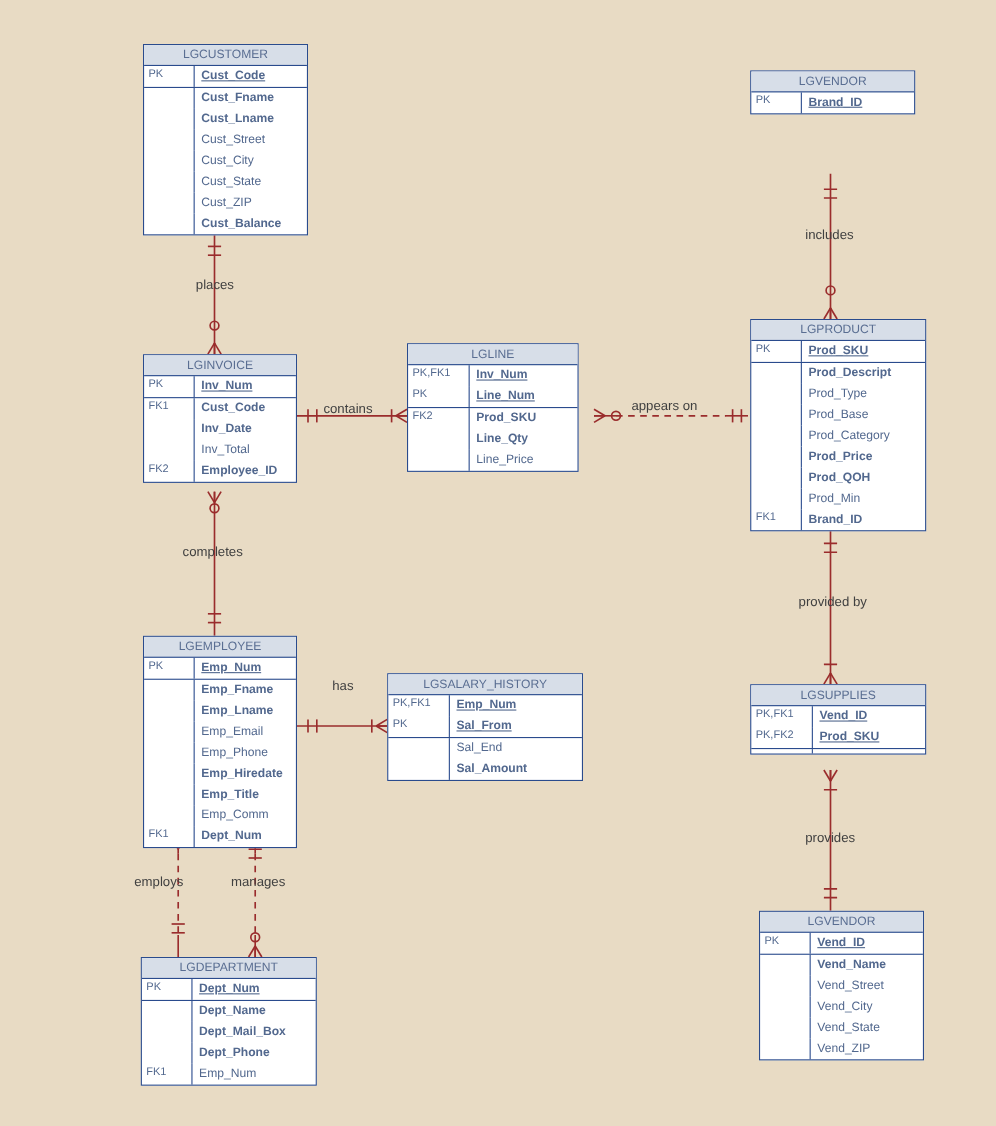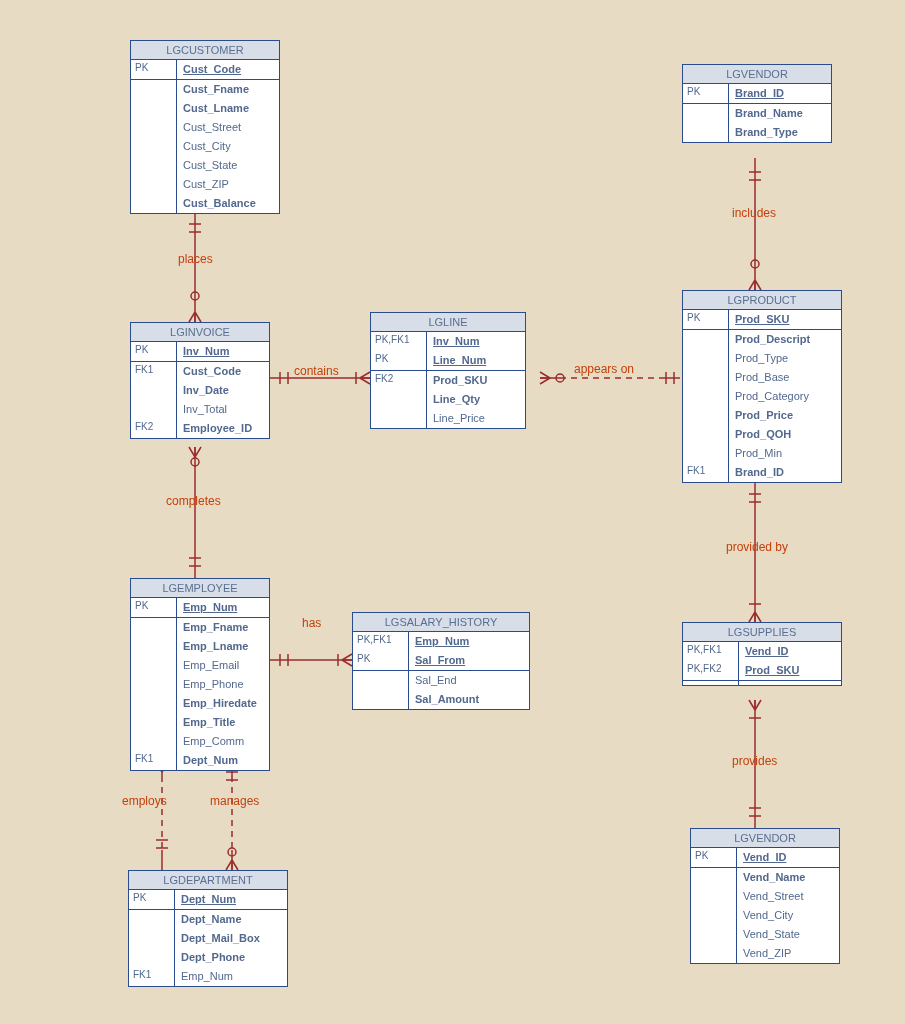--- a/index.html
+++ b/index.html
@@ -65,21 +65,21 @@
   }
   .attrs div {
     line-height: 15px;
     white-space: nowrap;
   }
   .pk { font-weight: bold; text-decoration: underline; }
   .b  { font-weight: bold; }
   .rel-label {
     position: absolute;
     font-size: 12px;
-    color: #c2410c;
+    color: #404040;
     font-weight: normal;
     white-space: nowrap;
   }
   .entity-wide .keycol { width: 56px; }
 </style>
 </head>
 <body>
 <div class="canvas">
 
 <svg>
@@ -446,34 +446,20 @@
 <div class="entity" style="left:682px; top:64px; width:150px;">
       <div class="title">LGVENDOR</div>
       <div class="section">
         <div class="row">
           <div class="keycol">PK</div>
           <div class="attrs">
             <div class="pk">Brand_ID</div>
           </div>
         </div>
       </div>
-      <div class="section">
-        <div class="row">
-          <div class="keycol"></div>
-          <div class="attrs">
-            <div class="b">Brand_Name</div>
-          </div>
-        </div>
-        <div class="row">
-          <div class="keycol"></div>
-          <div class="attrs">
-            <div class="b">Brand_Type</div>
-          </div>
-        </div>
-      </div>
     </div>
 <div class="entity" style="left:682px; top:290px; width:160px;">
       <div class="title">LGPRODUCT</div>
       <div class="section">
         <div class="row">
           <div class="keycol">PK</div>
           <div class="attrs">
             <div class="pk">Prod_SKU</div>
           </div>
         </div>

